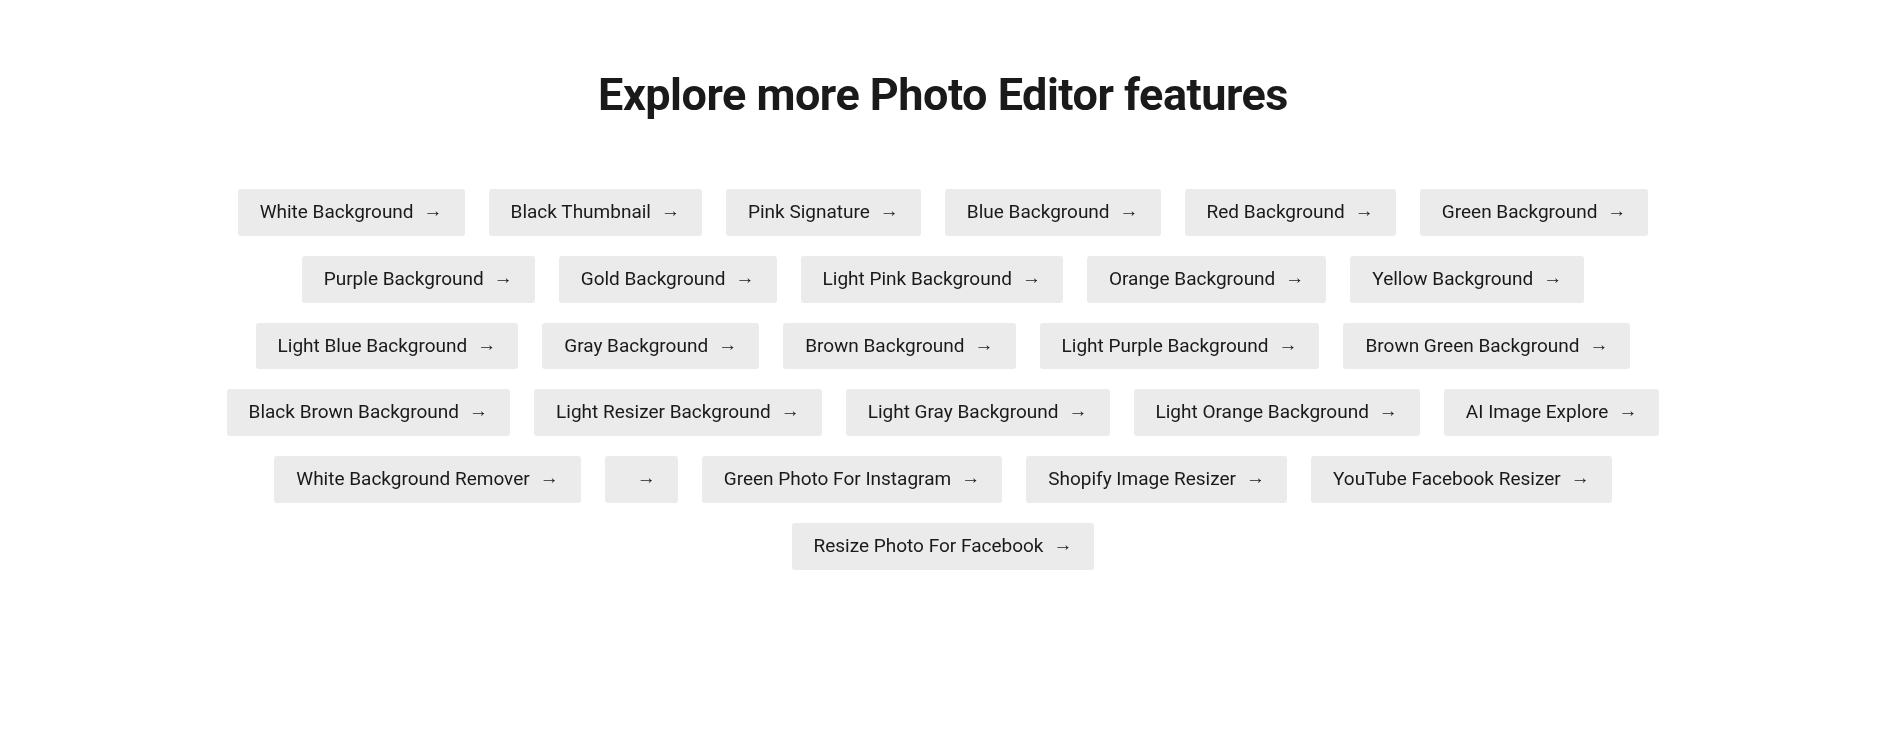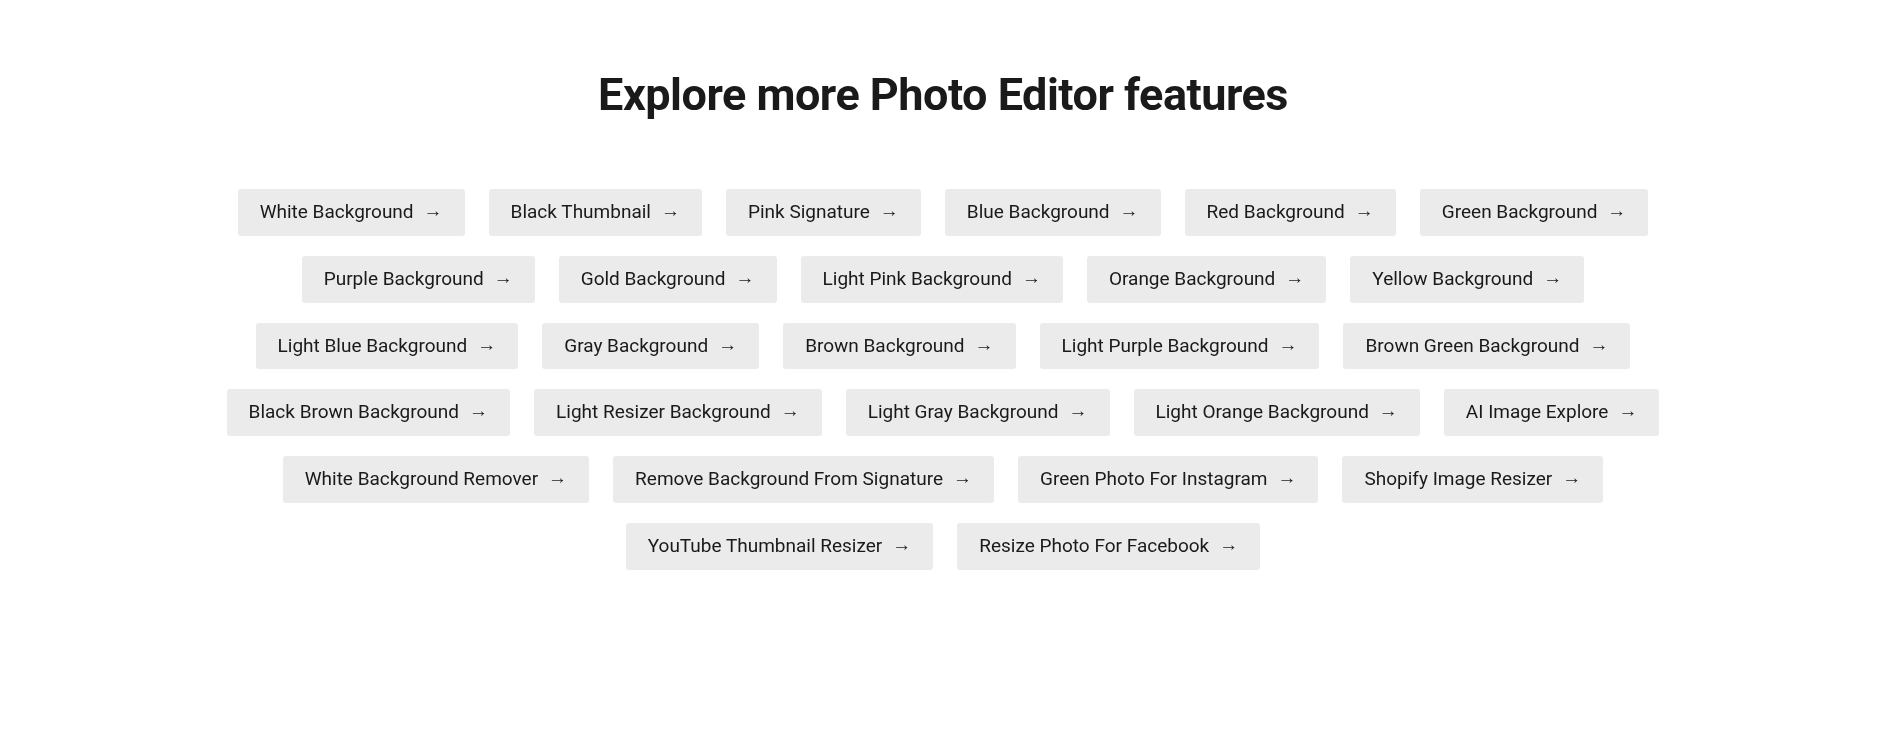--- a/index.html
+++ b/index.html
@@ -151,33 +151,32 @@
       </a>
       <a class="chip">
         <span>AI Image Explore</span>
         <span class="arrow">→</span>
       </a>
       <a class="chip">
         <span>White Background Remover</span>
         <span class="arrow">→</span>
       </a>
       <a class="chip">
-        <span>Remove Background From Signature</span>
         <span class="arrow">→</span>
       </a>
       <a class="chip">
         <span>Green Photo For Instagram</span>
         <span class="arrow">→</span>
       </a>
       <a class="chip">
         <span>Shopify Image Resizer</span>
         <span class="arrow">→</span>
       </a>
       <a class="chip">
-        <span>YouTube Thumbnail Resizer</span>
+        <span>YouTube Facebook Resizer</span>
         <span class="arrow">→</span>
       </a>
       <a class="chip">
         <span>Resize Photo For Facebook</span>
         <span class="arrow">→</span>
       </a>
     </div>
 </div>
 
 </body></html>

